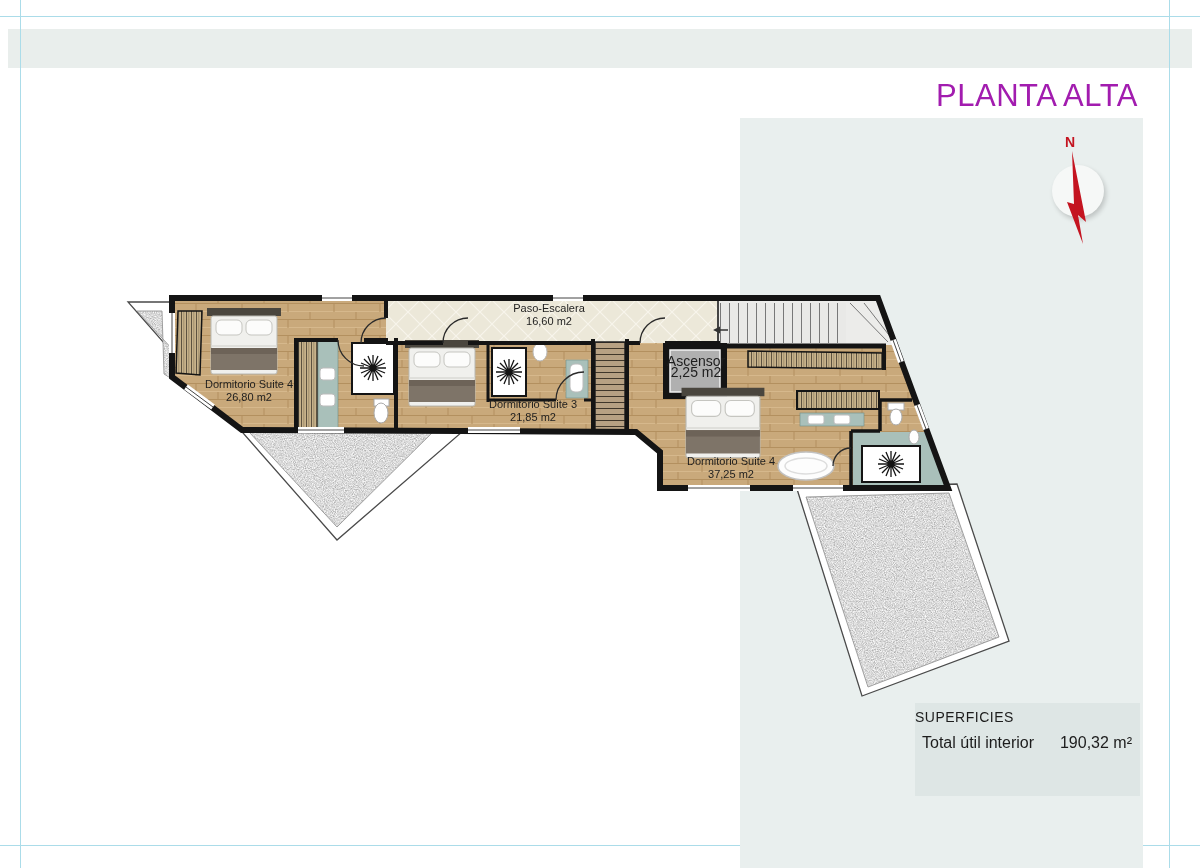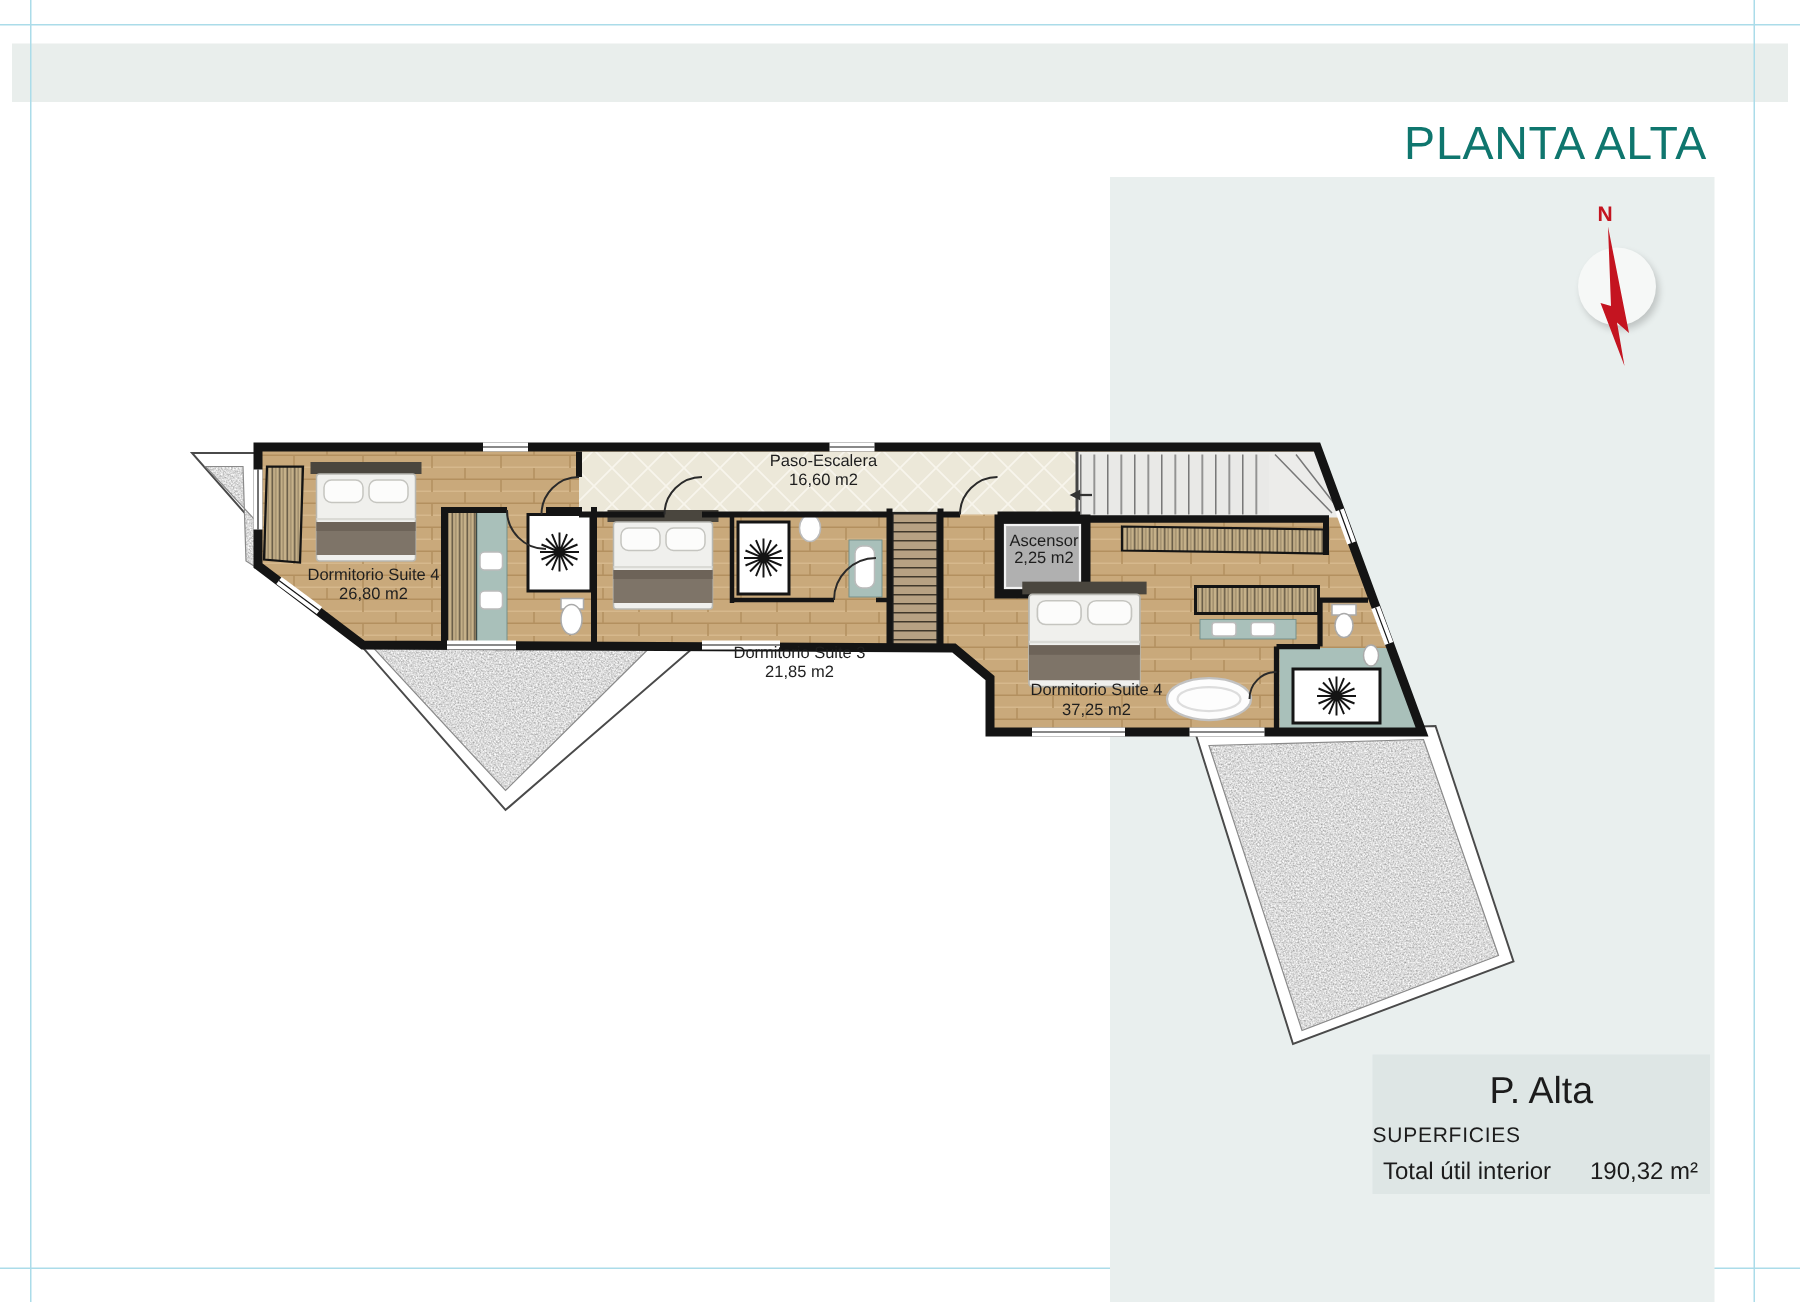--- a/index.html
+++ b/index.html
@@ -7,21 +7,21 @@
     width:1200px;height:868px;position:relative;overflow:hidden;
     background:#ffffff;font-family:"Liberation Sans",sans-serif;
   }
   .guide{position:absolute;background:#abdce9;z-index:1;}
   .guide.h{left:0;width:1200px;height:1px;}
   .guide.v{top:0;height:868px;width:1px;}
   #top-band{position:absolute;left:8px;top:29px;width:1184px;height:39px;background:#e9eeec;z-index:0;}
   #side-panel{position:absolute;left:740px;top:118px;width:403px;height:750px;background:#e9efee;z-index:1;}
   #page-title{
     position:absolute;top:78px;right:62px;width:400px;text-align:right;
-    font-size:31px;letter-spacing:0.5px;color:#0f766e;z-index:6;
+    font-size:31px;letter-spacing:0.5px;color:#a21caf;z-index:6;
   }
   #compass{position:absolute;left:1048px;top:140px;width:62px;height:115px;z-index:6;}
   #compass .disc{
     position:absolute;left:4px;top:25px;width:52px;height:52px;border-radius:50%;
     background:#f6f8f7;box-shadow:2px 3px 5px rgba(0,0,0,0.18);
   }
   #compass .north{
     position:absolute;left:12px;top:-6px;width:20px;text-align:center;
     color:#c41420;font-weight:bold;font-size:14px;
   }
@@ -31,21 +31,21 @@
     background:#dee6e5;z-index:6;color:#1c1c1c;
   }
   #legend-title{text-align:center;font-size:25px;margin-top:10px;}
   #legend-subtitle{text-align:left;font-size:14px;letter-spacing:0.5px;margin-top:6px;}
   #legend-row{display:flex;justify-content:space-between;font-size:16px;margin-top:9px;padding:0 8px 0 7px;}
   #plan-svg{position:absolute;left:0;top:0;z-index:4;}
   .room-label{
     position:absolute;transform:translate(-50%,-50%);text-align:center;
     font-size:11px;line-height:12.5px;color:#1e1e1e;white-space:nowrap;z-index:5;
   }
-  .room-label.small{font-size:11px;line-height:11px;}
+  .room-label.small{font-size:14px;line-height:11px;}
 </style>
 </head>
 <body>
 
 <div id="top-band"></div>
 <div class="guide h" style="top:16px;"></div>
 <div class="guide h" style="top:845px;"></div>
 <div class="guide v" style="left:20px;"></div>
 <div class="guide v" style="left:1169px;"></div>
 <div id="side-panel"></div>
@@ -54,21 +54,20 @@
 
 <div id="compass">
   <div class="disc"></div>
   <svg width="62" height="115" viewBox="0 0 62 115">
     <polygon points="24,11 38,82 30,75 35,104 19,62 26,64" fill="#c41420"></polygon>
   </svg>
   <div class="north">N</div>
 </div>
 
 <div id="legend-box">
-  <div id="legend-title">P. Alta</div>
   <div id="legend-subtitle">SUPERFICIES</div>
   <div id="legend-row">
     <span>Total útil interior</span>
     <span>190,32 m²</span>
   </div>
 </div>
 
 <svg id="plan-svg" width="1200" height="868" viewBox="0 0 1200 868">
   <defs>
     <pattern id="wood" width="46" height="16" patternUnits="userSpaceOnUse">
@@ -250,21 +249,21 @@
 </svg>
 
 <div class="room-label" style="left:549px;top:314px;">
   <span>Paso-Escalera</span><br>
   <span>16,60 m2</span>
 </div>
 <div class="room-label" style="left:249px;top:390px;">
   <span>Dormitorio Suite 4</span><br>
   <span>26,80 m2</span>
 </div>
-<div class="room-label" style="left:533px;top:410px;margin-top:32px;">
+<div class="room-label" style="left:533px;top:410px;">
   <span>Dormitorio Suite 3</span><br>
   <span>21,85 m2</span>
 </div>
 <div class="room-label" style="left:731px;top:467px;">
   <span>Dormitorio Suite 4</span><br>
   <span>37,25 m2</span>
 </div>
 <div class="room-label small" style="left:696px;top:367px;">
   <span>Ascensor</span><br>
   <span>2,25 m2</span>

